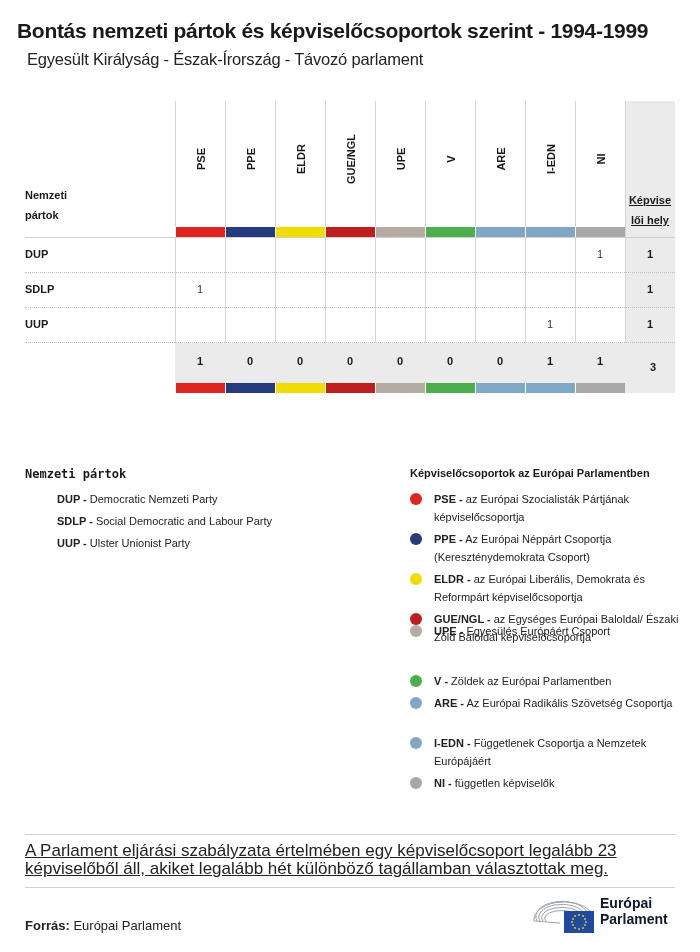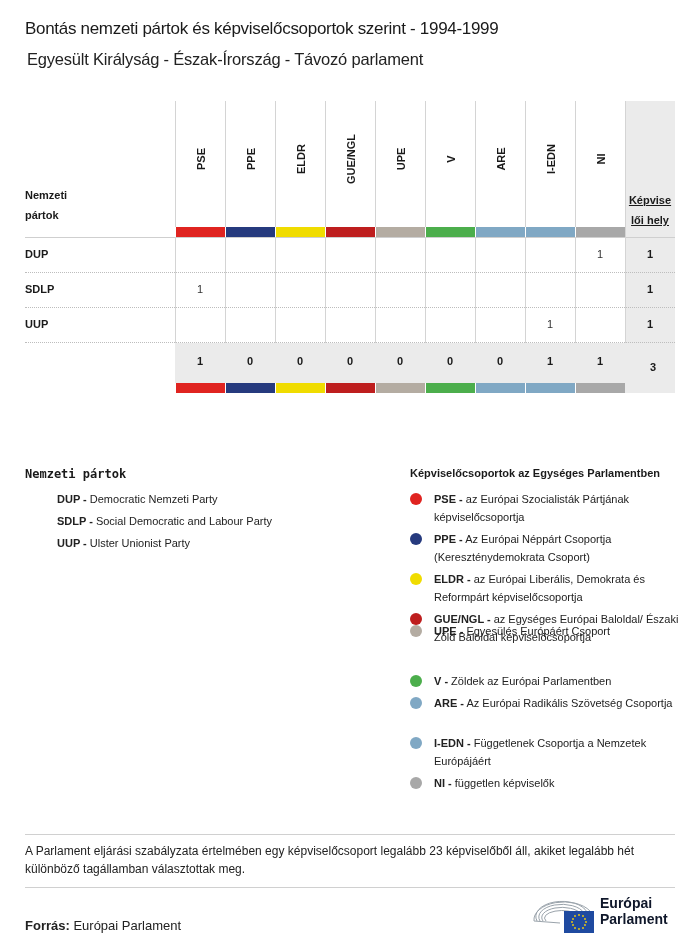--- a/index.html
+++ b/index.html
@@ -1,17 +1,17 @@
 <!DOCTYPE html>
 <html><head>
 <meta charset="utf-8">
 <style>
   * { box-sizing: border-box; margin: 0; padding: 0; }
   body { width: 700px; height: 952px; background: #fff; font-family: "Liberation Sans", "DejaVu Sans", sans-serif; color: #1a1a1a; position: relative; overflow: hidden; }
-  .title { position: absolute; left: 25px; top: 19px; font-size: 17px; font-weight: normal; letter-spacing: -0.3px; }
+  .title { position: absolute; left: 17px; top: 19px; font-size: 21px; font-weight: bold; letter-spacing: -0.3px; }
   .subtitle { position: absolute; left: 27px; top: 50px; font-size: 16.5px; color: #222; letter-spacing: -0.2px; }
 
   #grid { position: absolute; left: 0; top: 0; width: 700px; height: 420px; }
   .col-head { position: absolute; top: 101px; width: 50px; height: 126px; border-left: 1px solid #d4d4d4; }
   .col-head .lbl { position: absolute; left: 50%; top: 58px; transform: translate(-50%,-50%) rotate(-90deg); font-size: 11px; font-weight: bold; white-space: nowrap; }
   .bar { position: absolute; height: 10px; }
   .vline { position: absolute; width: 1px; background: #d4d4d4; }
   .total-col { position: absolute; left: 625px; top: 101px; width: 50px; height: 292px; background: #ebebeb; }
   .total-head { position: absolute; left: 625px; top: 190px; width: 50px; text-align: center; font-size: 11px; font-weight: bold; line-height: 20px; text-decoration: underline; }
   .row-label-head { position: absolute; left: 25px; top: 185px; font-size: 11px; font-weight: bold; line-height: 20px; }
@@ -25,21 +25,21 @@
 
   .np-title { position: absolute; left: 25px; top: 467px; font-family: "DejaVu Sans Mono", monospace; font-size: 12px; font-weight: bold; }
   .np-item { position: absolute; left: 25px; font-size: 11px; color: #222; }
   .np-item b { font-weight: bold; padding-left: 32px; }
   .eg-title { position: absolute; left: 410px; top: 467px; font-size: 11px; font-weight: bold; }
   .eg-item { position: absolute; left: 410px; width: 270px; font-size: 11px; line-height: 18px; color: #222; }
   .eg-item .dot { position: absolute; left: 0; top: 3px; width: 12px; height: 12px; border-radius: 50%; }
   .eg-item .txt { margin-left: 24px; display: block; }
 
   .divider { position: absolute; left: 25px; width: 650px; border-top: 1px solid #d0d0d0; }
-  .note { position: absolute; left: 25px; top: 842px; width: 650px; font-size: 12px; line-height: 18px; color: #222; }
+  .note { position: absolute; left: 25px; top: 842px; width: 650px; font-size: 17px; line-height: 18px; color: #222; text-decoration: underline; }
   .source { position: absolute; left: 25px; top: 918px; font-size: 13px; color: #222; }
   .source b { font-weight: bold; }
   .logo { position: absolute; left: 530px; top: 895px; width: 150px; height: 40px; }
   .logo-text { position: absolute; left: 70px; top: 0; font-size: 14px; font-weight: bold; color: #0f172a; line-height: 16px; }
 </style>
 </head>
 <body>
 
 <div class="title">Bontás nemzeti pártok és képviselőcsoportok szerint - 1994-1999</div>
 <div class="subtitle">Egyesült Királyság - Észak-Írország - Távozó parlament</div>
@@ -133,21 +133,21 @@
     <div class="cell tot" style="left: 628px; top: 361px;">3</div>
   </div>
 
 <div class="np-title">Nemzeti pártok</div>
 <div id="np-list">
     <div class="np-item" style="top: 493px;"><b>DUP -</b><span> Democratic Nemzeti Party</span></div>
     <div class="np-item" style="top: 515px;"><b>SDLP -</b><span> Social Democratic and Labour Party</span></div>
     <div class="np-item" style="top: 537px;"><b>UUP -</b><span> Ulster Unionist Party</span></div>
   </div>
 
-<div class="eg-title">Képviselőcsoportok az Egységes Parlamentben</div>
+<div class="eg-title">Képviselőcsoportok az Európai Parlamentben</div>
 <div id="eg-list">
     <div class="eg-item" style="top: 490px;">
       <span class="dot" style="background:#e02420"></span>
       <span class="txt"><b>PSE -</b><span> az Európai Szocialisták Pártjának képviselőcsoportja</span></span>
     </div>
     <div class="eg-item" style="top: 530px;">
       <span class="dot" style="background:#263a7e"></span>
       <span class="txt"><b>PPE -</b><span> Az Európai Néppárt Csoportja (Kereszténydemokrata Csoport)</span></span>
     </div>
     <div class="eg-item" style="top: 570px;">

